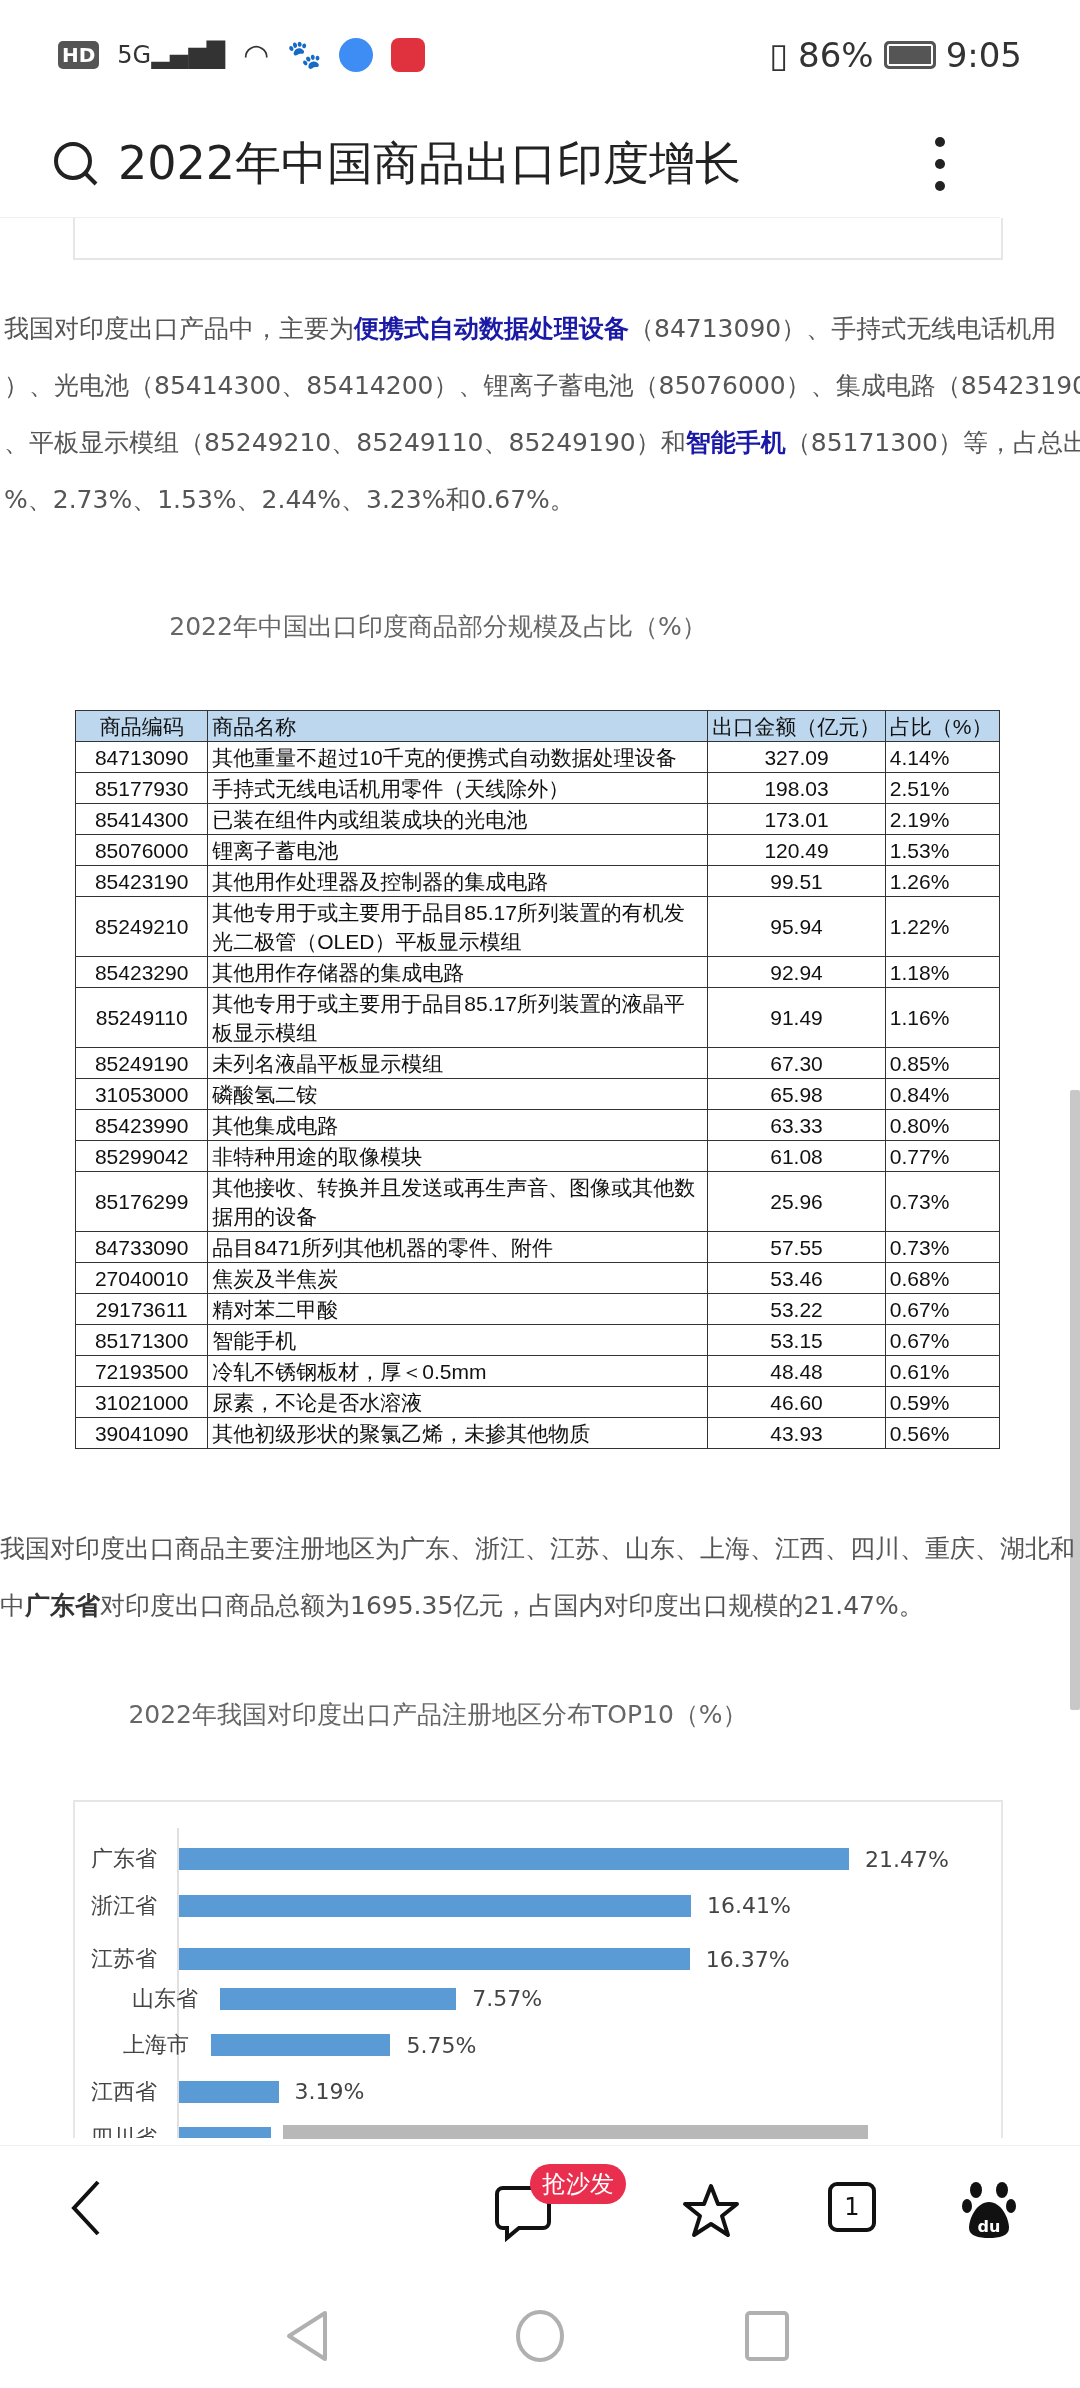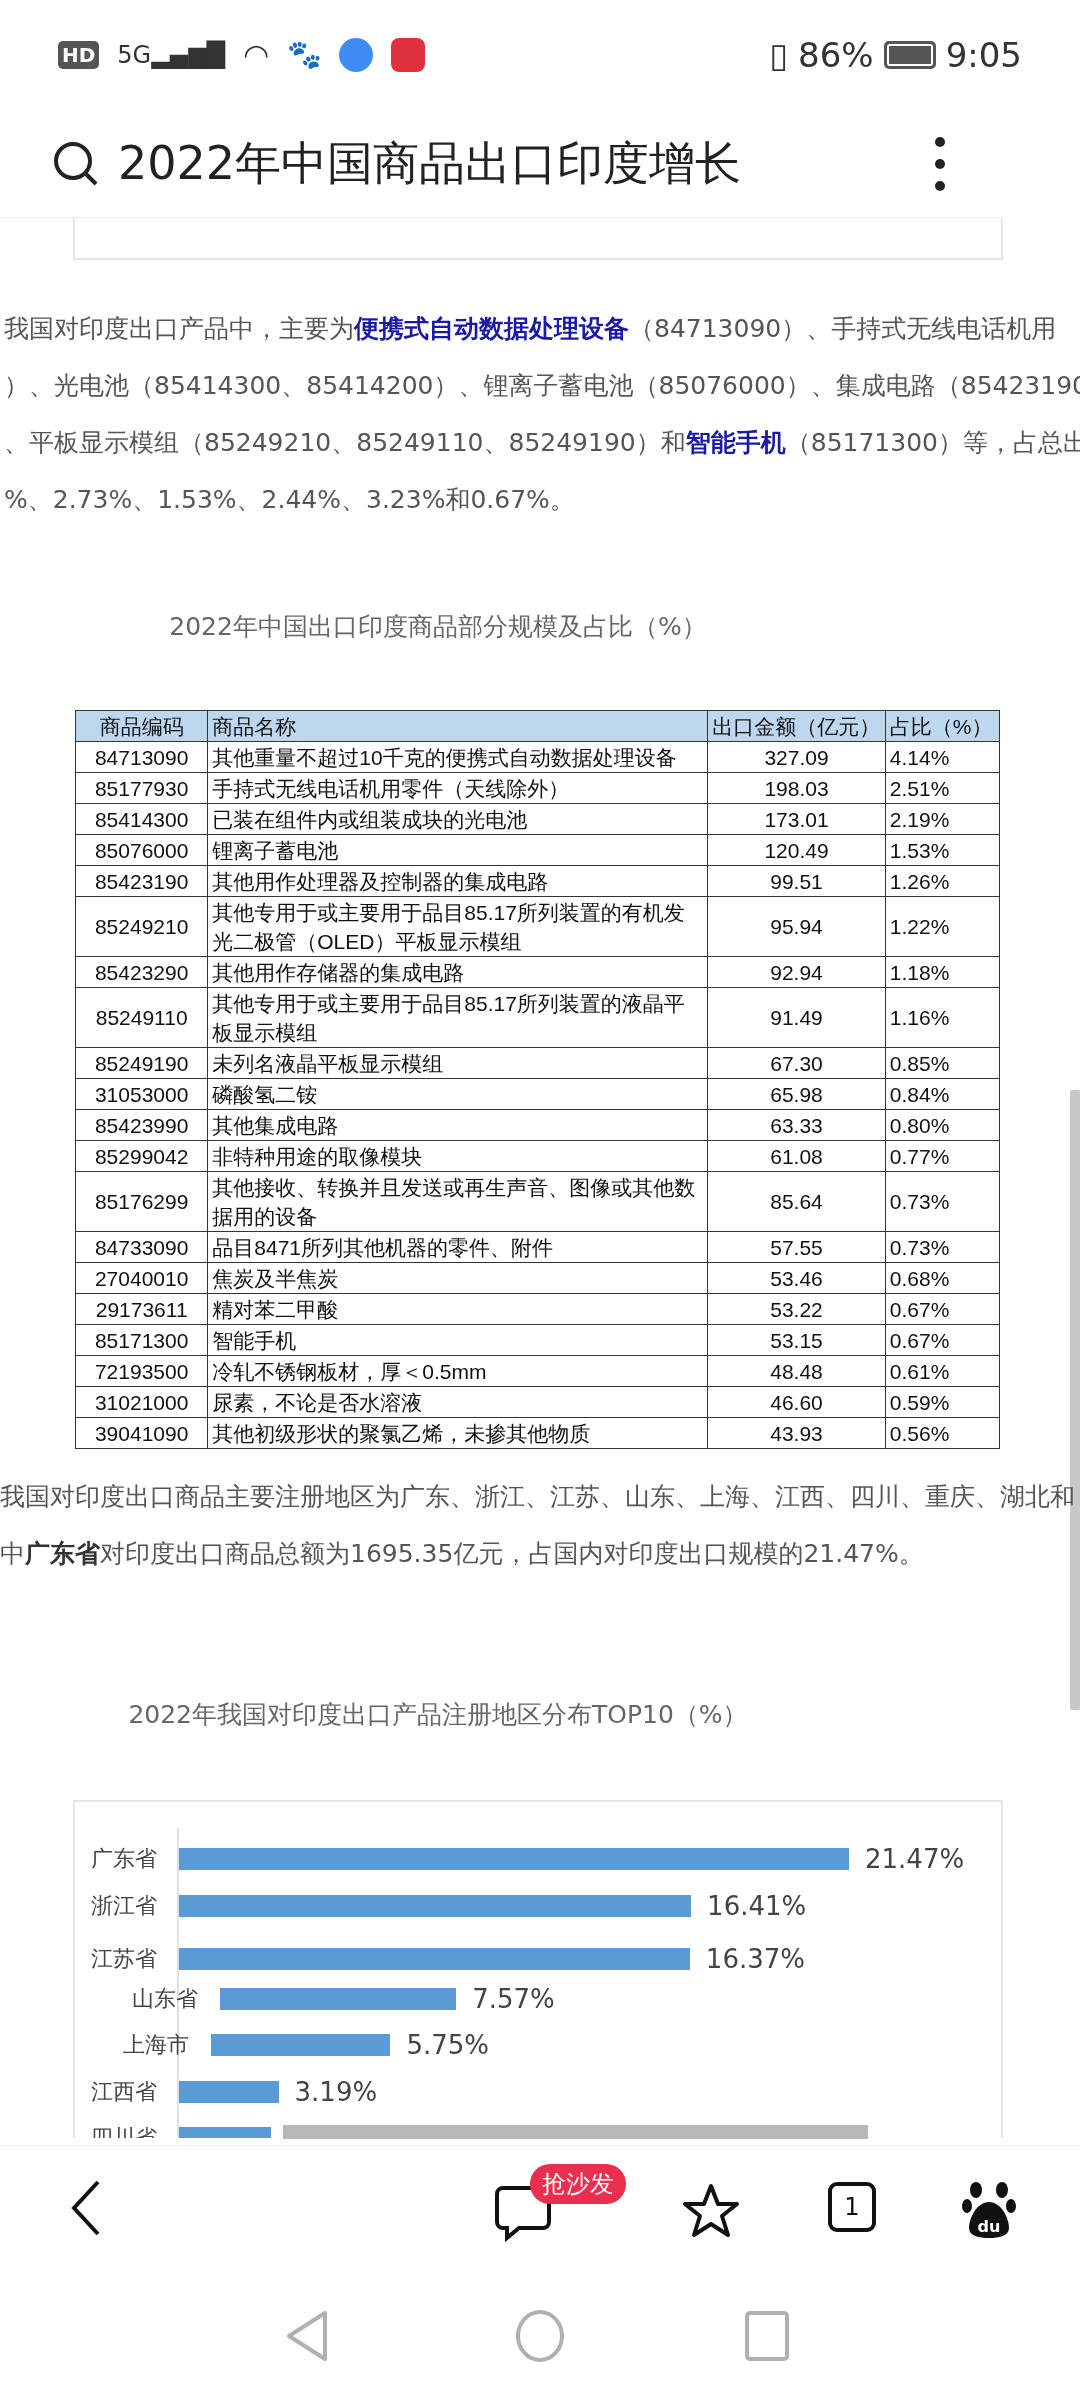--- a/index.html
+++ b/index.html
@@ -23,21 +23,21 @@
 table.tb th{background:#bdd7ee;text-align:left}
 table.tb td.c{text-align:center}
 table.tb td.r{text-align:left;padding-right:24px}
 table.tb tr.two td{height:60px;line-height:29px}
 .scroll{position:absolute;right:0;top:872px;width:10px;height:620px;background:#c8c8c8;border-radius:2px}
 .chartbox{position:absolute;left:73px;top:1582px;width:930px;height:360px;border:2px solid #e6e6e6;border-bottom:none}
 .axis{position:absolute;left:102px;top:26px;width:2px;height:330px;background:#e0e0e0}
 .crow{position:absolute;left:0;height:30px;display:flex;align-items:center}
 .clabel{width:92px;text-align:right;font-size:22px;color:#444;padding-right:10px}
 .cbar{height:22px;background:#5b9bd5;margin-left:12px}
-.cval{font-size:26px;color:#444;margin-left:16px}
+.cval{font-size:22px;color:#444;margin-left:16px}
 .grayband{position:absolute;left:283px;top:2125px;width:585px;height:14px;background:#b8b8b8}
 .bottombar{position:absolute;top:2145px;left:0;width:1080px;height:120px;background:#fff;border-top:1px solid #eee}
 .badge{position:absolute;left:530px;top:18px;background:#ea2e4e;color:#fff;font-size:24px;padding:4px 12px;border-radius:20px}
 .tabcount{position:absolute;left:828px;top:36px;width:48px;height:50px;border:4px solid #111;border-radius:9px;font-size:24px;text-align:center;line-height:42px;color:#111}
 .navbar{position:absolute;top:2265px;left:0;width:1080px;height:123px;background:#fff}
 </style>
 </head>
 <body>
 
 <div class="status">
@@ -162,21 +162,21 @@
         </tr>
         <tr>
           <td class="c">85299042</td>
           <td>非特种用途的取像模块</td>
           <td class="c">61.08</td>
           <td class="r">0.77%</td>
         </tr>
         <tr class="two">
           <td class="c">85176299</td>
           <td>其他接收、转换并且发送或再生声音、图像或其他数据用的设备</td>
-          <td class="c">85.64</td>
+          <td class="c">25.96</td>
           <td class="r">0.73%</td>
         </tr>
         <tr>
           <td class="c">84733090</td>
           <td>品目8471所列其他机器的零件、附件</td>
           <td class="c">57.55</td>
           <td class="r">0.73%</td>
         </tr>
         <tr>
           <td class="c">27040010</td>
@@ -212,21 +212,21 @@
           <td class="c">39041090</td>
           <td>其他初级形状的聚氯乙烯，未掺其他物质</td>
           <td class="c">43.93</td>
           <td class="r">0.56%</td>
         </tr>
       </tbody>
   </table>
 
   <div class="scroll"></div>
 
-  <div class="para" style="top:1250px;left:0">
+  <div class="para" style="top:1302px;left:0">
     <div><span>我国对印度出口商品主要注册地区为广东、浙江、江苏、山东、上海、江西、四川、重庆、湖北和</span></div>
     <div><span>中</span><b>广东省</b><span>对印度出口商品总额为1695.35亿元，占国内对印度出口规模的21.47%。</span></div>
   </div>
 
   <div class="caption" style="top:1480px">2022年我国对印度出口产品注册地区分布TOP10（%）</div>
 
   <div class="chartbox">
     <div class="axis"></div>
     <div id="chartrows">
         <div class="crow" style="top: 42px;">

